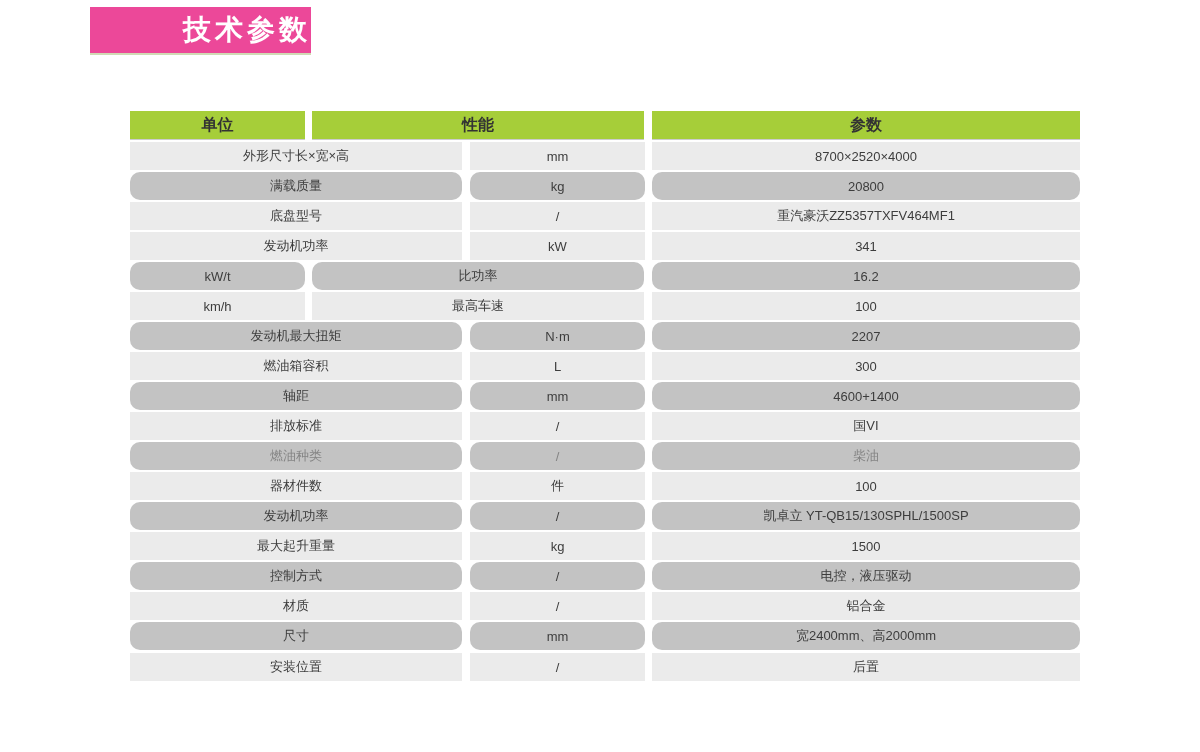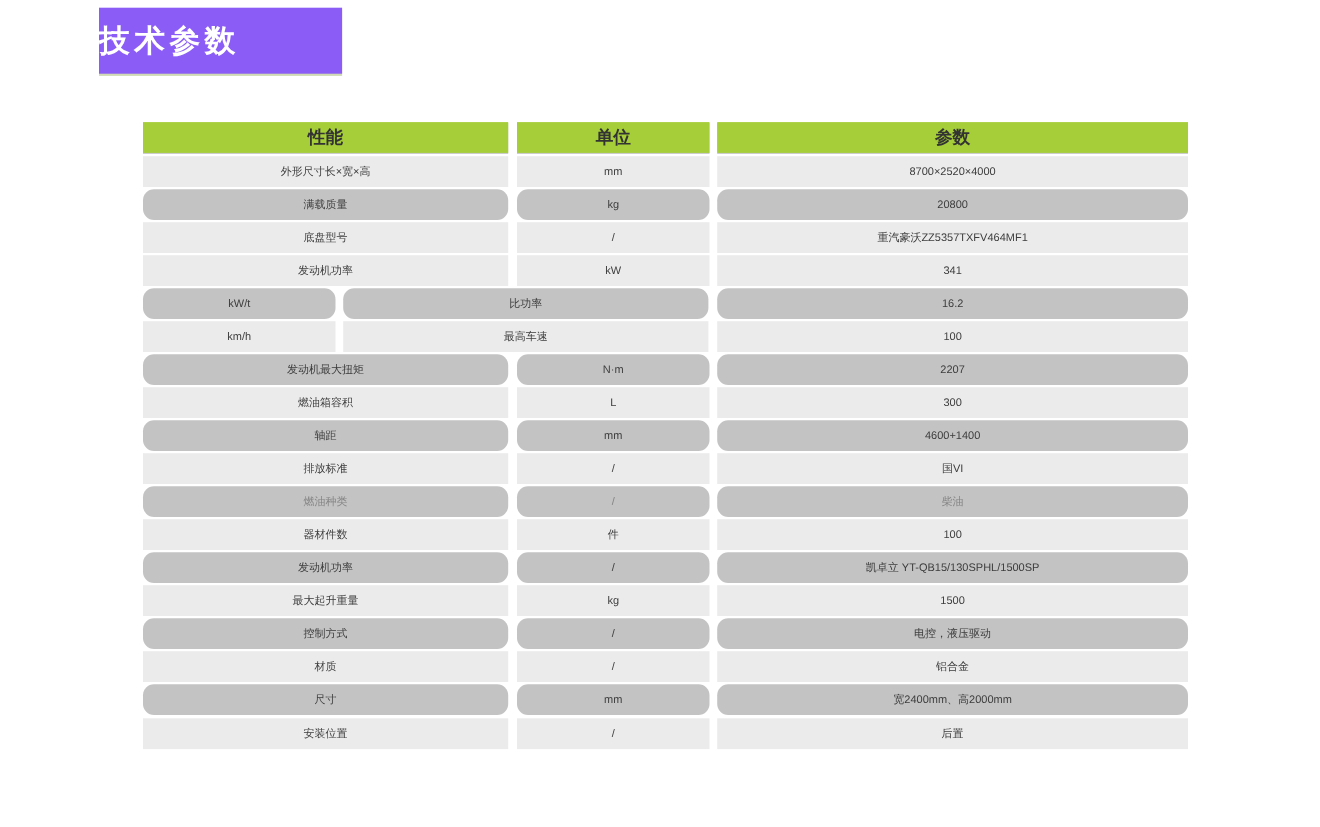--- a/index.html
+++ b/index.html
@@ -7,35 +7,35 @@
     width: 1200px; height: 752px;
     background: #ffffff;
     font-family: "Liberation Sans", sans-serif;
     overflow: hidden;
   }
   .page { position: relative; width: 1200px; height: 752px; }
 
   
   .badge {
     position: absolute; left: 90px; top: 7px;
-    width: 221px; height: 60px;
-    background: #8b5cf6;
-    display: flex; align-items: center; justify-content: flex-start;
+    width: 221px; height: 46px;
+    background: #ec4899;
+    display: flex; align-items: center; justify-content: flex-end;
     box-shadow: 0 2px 0 rgba(120,150,40,0.35);
   }
   .badge span {
     color: #ffffff; font-size: 28px; font-weight: bold; letter-spacing: 4px;
   }
 
   
   .spec-table { position: absolute; left: 130px; top: 111px; width: 950px; }
   .row { display: flex; height: 28px; margin-bottom: 2px; }
   .cell {
     display: flex; align-items: center; justify-content: center;
-    font-size: 10px; color: #3d3d3d; white-space: nowrap;
+    font-size: 13px; color: #3d3d3d; white-space: nowrap;
   }
   .c1 { width: 332px; margin-right: 8px; }
   .c2 { width: 175px; margin-right: 7px; }
   .c3 { width: 428px; }
 
   .header { margin-bottom: 3px; }
   .header .cell {
     background: #a6ce39; color: #333333;
     font-weight: bold; font-size: 16px;
     box-shadow: 0 1px 0 rgba(0,0,0,0.2);
@@ -54,22 +54,22 @@
 <body>
 
 <div class="page">
 
   <div class="badge">
     <span>技术参数</span>
   </div>
 
   <div class="spec-table">
     <div class="row header">
+      <div class="cell c2">单位</div>
       <div class="cell c1">性能</div>
-      <div class="cell c2">单位</div>
       <div class="cell c3">参数</div>
     </div>
     <div id="rows">
         <div class="row light">
     <div class="cell c1">外形尺寸长×宽×高</div>
     <div class="cell c2">mm</div>
     <div class="cell c3">8700×2520×4000</div>
   </div>
         <div class="row dark">
     <div class="cell c1">满载质量</div>

